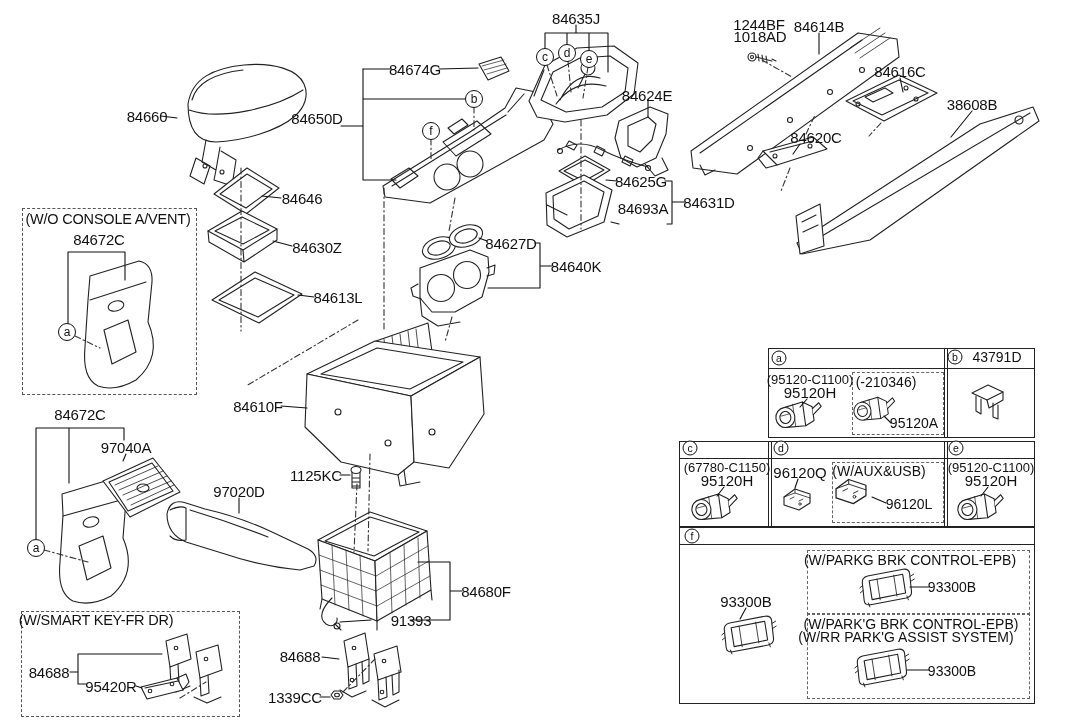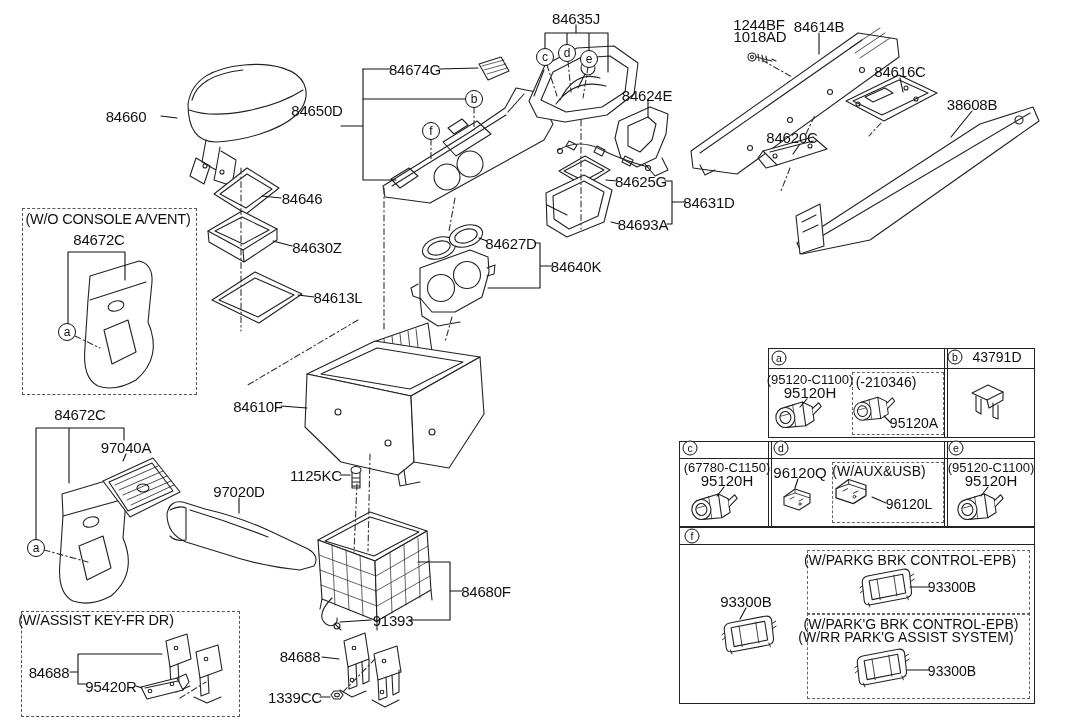--- a/index.html
+++ b/index.html
@@ -370,50 +370,50 @@
       </g>
     </g>
   </svg>
 
   <div class="gbox" style="left:22px;top:208px;width:173px;height:185px"></div>
   <div class="gbox" style="left:21px;top:611px;width:217px;height:104px"></div>
 
   <div class="lbl" style="left:108px;top:219px;font-size:14.5px">(W/O CONSOLE A/VENT)</div>
   <div class="lbl" style="left:99px;top:239px">84672C</div>
 
-  <div class="lbl" style="left:96px;top:620px;font-size:14.5px">(W/ASSIST KEY-FR DR)</div>
+  <div class="lbl" style="left:96px;top:620px;font-size:14.5px">(W/SMART KEY-FR DR)</div>
   <div class="lbl" style="left:49px;top:672px">84688</div>
   <div class="lbl" style="left:111px;top:686px">95420R</div>
 
   <div class="lbl" style="left:576px;top:18px">84635J</div>
   <div class="lbl" style="left:759px;top:24px">1244BF</div>
   <div class="lbl" style="left:760px;top:36px">1018AD</div>
   <div class="lbl" style="left:819px;top:26px">84614B</div>
   <div class="lbl" style="left:900px;top:71px">84616C</div>
   <div class="lbl" style="left:972px;top:104px">38608B</div>
-  <div class="lbl" style="left:792px;top:137px">84620C</div>
+  <div class="lbl" style="left:816px;top:137px">84620C</div>
   <div class="lbl" style="left:415px;top:69px">84674G</div>
-  <div class="lbl" style="left:126px;top:116px">84660</div>
-  <div class="lbl" style="left:317px;top:110px">84650D</div>
+  <div class="lbl" style="left:147px;top:116px">84660</div>
+  <div class="lbl" style="left:317px;top:118px">84650D</div>
   <div class="lbl" style="left:647px;top:95px">84624E</div>
   <div class="lbl" style="left:302px;top:198px">84646</div>
   <div class="lbl" style="left:641px;top:181px">84625G</div>
   <div class="lbl" style="left:709px;top:202px">84631D</div>
-  <div class="lbl" style="left:643px;top:224px">84693A</div>
+  <div class="lbl" style="left:643px;top:208px">84693A</div>
   <div class="lbl" style="left:317px;top:247px">84630Z</div>
   <div class="lbl" style="left:511px;top:243px">84627D</div>
   <div class="lbl" style="left:576px;top:266px">84640K</div>
   <div class="lbl" style="left:338px;top:297px">84613L</div>
   <div class="lbl" style="left:258px;top:406px">84610F</div>
   <div class="lbl" style="left:80px;top:414px">84672C</div>
   <div class="lbl" style="left:126px;top:447px">97040A</div>
   <div class="lbl" style="left:316px;top:475px">1125KC</div>
   <div class="lbl" style="left:239px;top:491px">97020D</div>
   <div class="lbl" style="left:486px;top:591px">84680F</div>
-  <div class="lbl" style="left:393px;top:620px">91393</div>
+  <div class="lbl" style="left:411px;top:620px">91393</div>
   <div class="lbl" style="left:300px;top:656px">84688</div>
   <div class="lbl" style="left:295px;top:697px">1339CC</div>
 
   <div class="callout" style="left:545px;top:57px">c</div>
   <div class="callout" style="left:567px;top:53px">d</div>
   <div class="callout" style="left:589px;top:59px">e</div>
   <div class="callout" style="left:474px;top:99px">b</div>
   <div class="callout" style="left:431px;top:131px">f</div>
   <div class="callout" style="left:67px;top:332px">a</div>
   <div class="callout" style="left:36px;top:548px">a</div>

